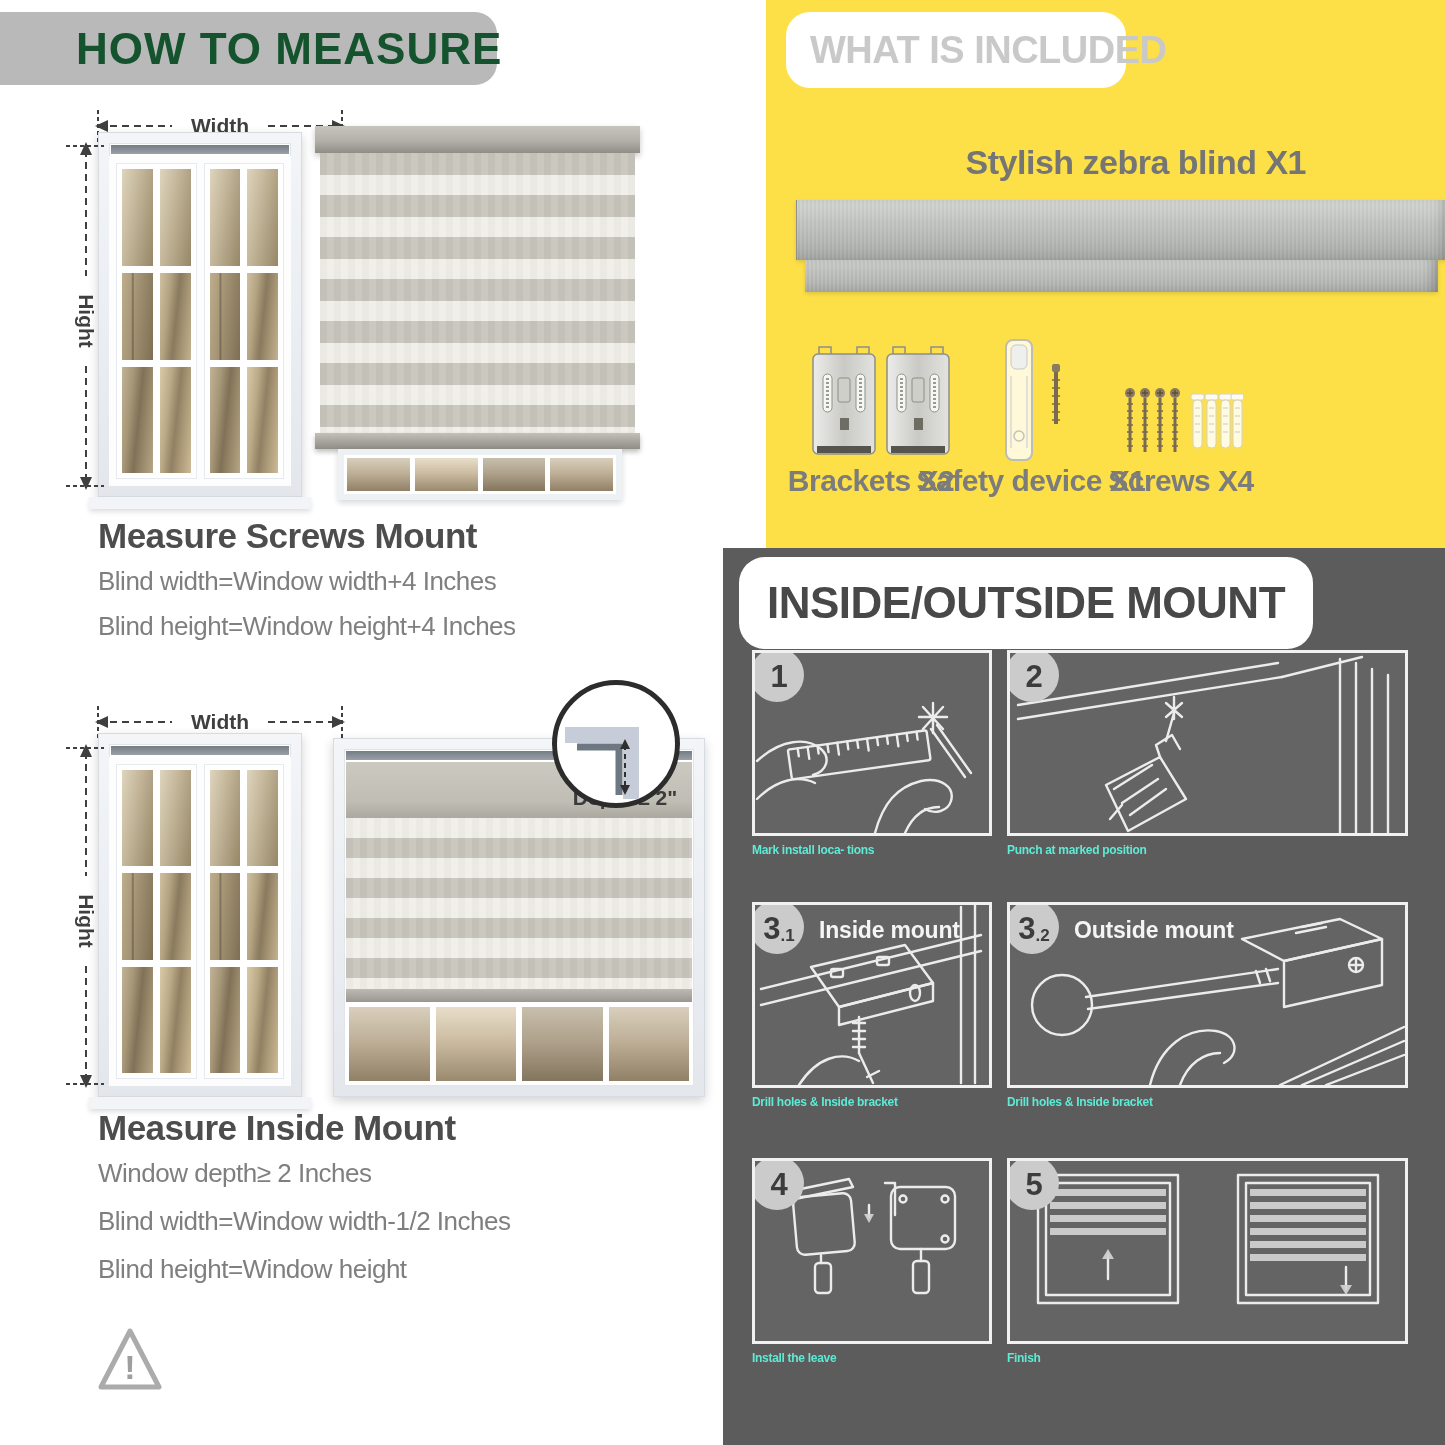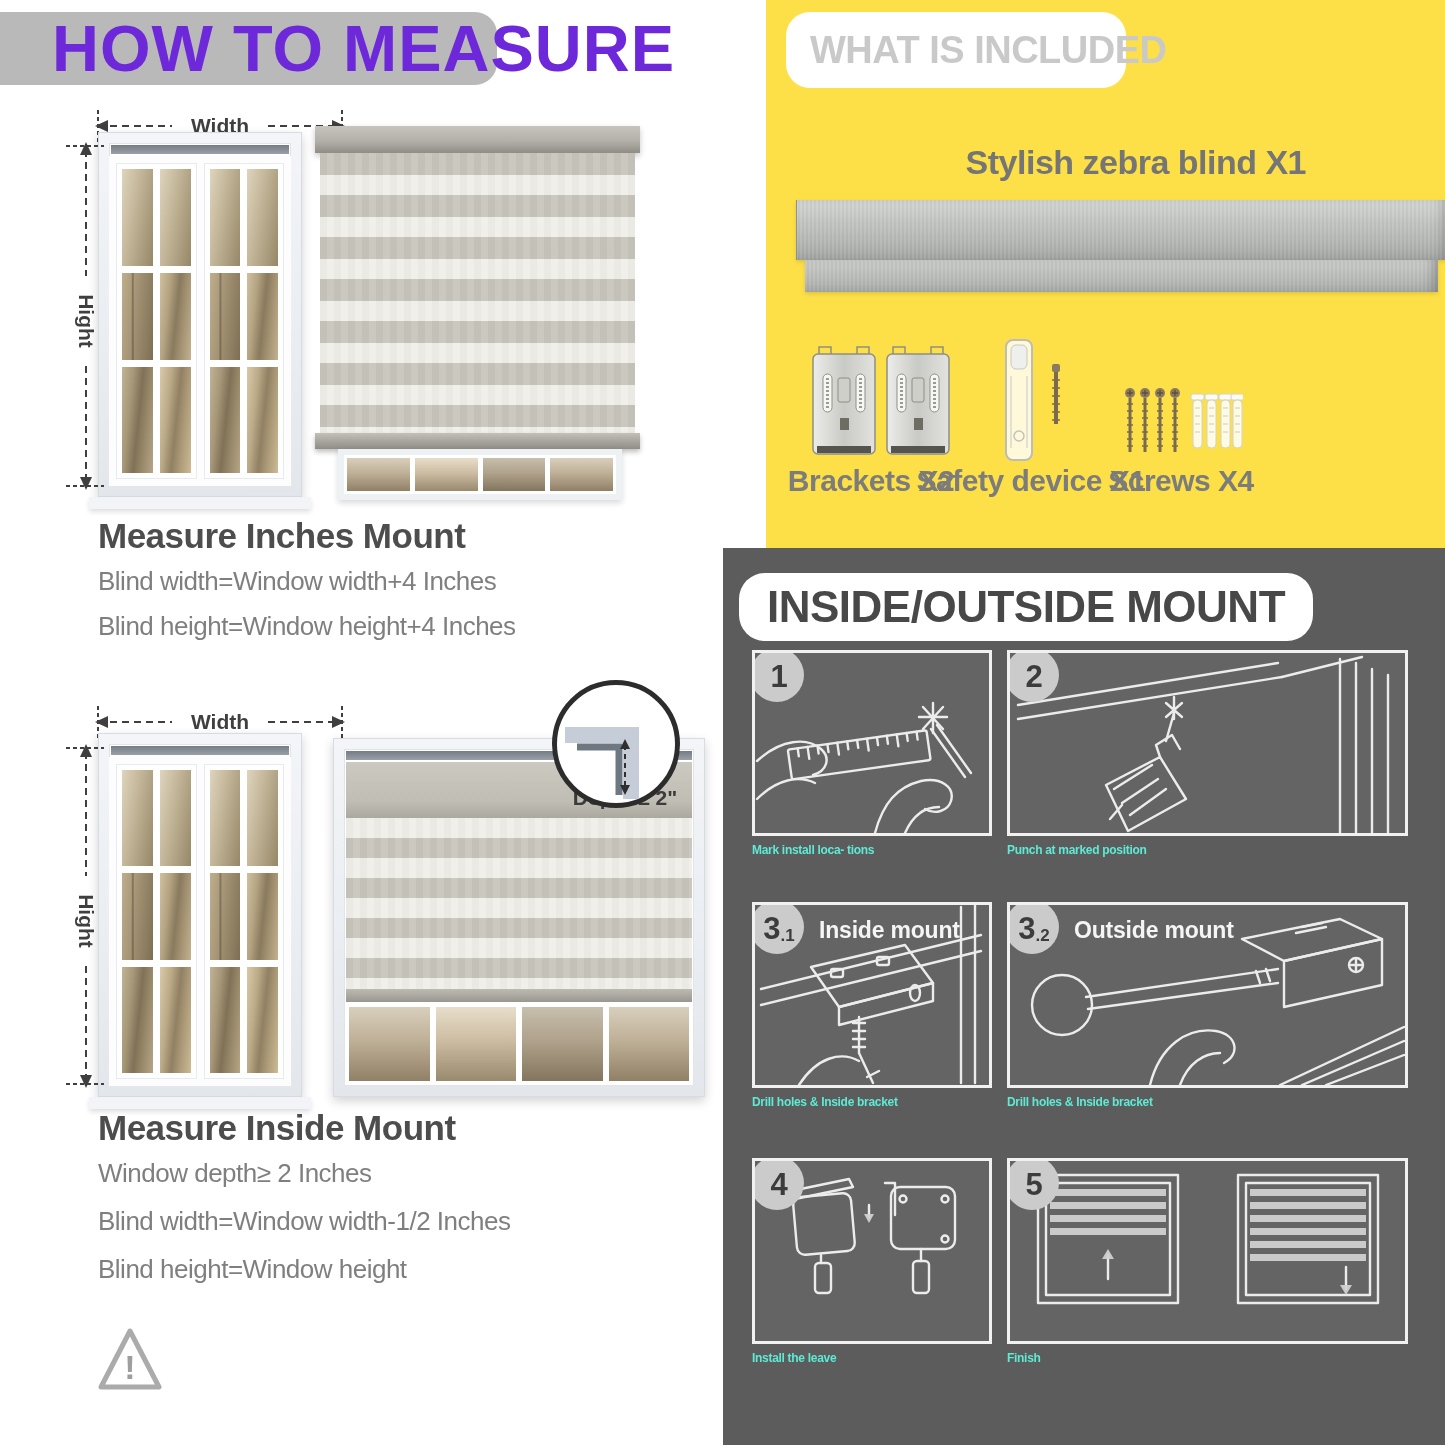--- a/index.html
+++ b/index.html
@@ -3,21 +3,21 @@
 <meta charset="utf-8">
 <style>
   html,body{margin:0;padding:0;background:#fff;}
   #canvas{position:relative;width:1445px;height:1445px;background:#fff;
     font-family:"Liberation Sans",sans-serif;overflow:hidden;}
   .abs{position:absolute;}
 
   
   .banner-gray{position:absolute;left:0;top:12px;width:497px;height:73px;background:#b9b9b9;
     border-radius:0 22px 22px 0;display:flex;align-items:center;}
-  .banner-gray span{color:#6d28d9;font-weight:bold;font-size:65px;letter-spacing:1px;padding-left:52px;white-space:nowrap;}
+  .banner-gray span{color:#14532d;font-weight:bold;font-size:44px;letter-spacing:1px;padding-left:76px;white-space:nowrap;}
 
   .mhead{position:absolute;left:98px;font-size:35px;font-weight:bold;color:#4d4d4d;letter-spacing:-0.5px;white-space:nowrap;}
   .mline{position:absolute;left:98px;font-size:26px;font-weight:normal;color:#7f7f7f;letter-spacing:-0.5px;white-space:nowrap;}
 
   
   .win{position:absolute;background:linear-gradient(#f3f5f8,#e3e7ec);padding:11px;box-sizing:border-box;
     box-shadow:0 4px 10px rgba(0,0,0,.18), inset 0 0 0 1px #d7dce2;}
   .win:after{content:"";position:absolute;left:-9px;right:-9px;bottom:-12px;height:12px;background:#f2f4f7;
     box-shadow:0 3px 5px rgba(0,0,0,.12);}
   .win.nosill:after{display:none;}
@@ -82,21 +82,21 @@
   .headrail-lip{position:absolute;left:39px;top:260px;width:633px;height:32px;
     background:
       repeating-linear-gradient(90deg, rgba(255,255,255,.05) 0 2px, rgba(0,0,0,.03) 2px 4px),
       linear-gradient(180deg,#cbcdca 0%,#b9bbb8 60%,#a9aba8 100%);
     box-shadow:inset -10px 0 12px -6px rgba(80,80,78,.45), 0 2px 4px rgba(0,0,0,.12);}
   .item-label{position:absolute;top:464px;transform:translateX(-50%);font-size:30px;font-weight:bold;
     color:#7c7c7c;letter-spacing:-0.5px;white-space:nowrap;}
 
   
   #right-bottom{position:absolute;left:723px;top:548px;width:722px;height:897px;background:#5c5c5c;}
-  .banner-white-dark{position:absolute;left:16px;top:25px;width:574px;height:68px;background:#fff;border-radius:26px;
+  .banner-white-dark{position:absolute;left:16px;top:9px;width:574px;height:92px;background:#fff;border-radius:26px;
     display:flex;align-items:center;}
   .banner-white-dark span{color:#484848;font-weight:bold;font-size:44px;letter-spacing:-0.5px;padding-left:28px;white-space:nowrap;}
   .panel{position:absolute;height:186px;background:#646464;border:3px solid #f1f1f1;box-sizing:border-box;overflow:hidden;}
   .panel svg.lineart{position:absolute;left:0;top:0;width:100%;height:100%;}
   .lineart *{stroke:#ececec;stroke-width:2.4;fill:none;stroke-linecap:round;stroke-linejoin:round;}
   .lineart .band{fill:#d2d2d2;stroke:none;opacity:.92;}
   .badge{position:absolute;top:-5px;left:-5px;width:54px;height:54px;border-radius:50%;background:#cbcbcb;
     display:flex;align-items:center;justify-content:center;z-index:2;}
   .bnum{font-size:31px;font-weight:bold;color:#3c3c3c;padding:4px 0 0 4px;}
   .bsub{font-size:17px;font-weight:bold;color:#3c3c3c;margin-top:18px;}
@@ -174,21 +174,21 @@
   <div class="rail" style="left:315px;top:433px;width:325px;height:16px;"></div>
   <div class="mini-win" style="left:338px;top:449px;width:284px;height:51px;">
     <div class="mini-body">
       <div class="cpane"></div>
       <div class="cpane"></div>
       <div class="cpane"></div>
       <div class="cpane"></div>
     </div>
   </div>
 
-  <div class="mhead" style="top:516px;">Measure Inches Mount</div>
+  <div class="mhead" style="top:516px;">Measure Screws Mount</div>
   <div class="mline" style="top:566px;">Blind width=Window width+4 Inches</div>
   <div class="mline" style="top:611px;">Blind height=Window height+4 Inches</div>
 
   <svg class="abs" style="left:92px;top:700px;" width="256" height="38">
     <g stroke="#3f3f3f" stroke-width="2">
       <line x1="6" y1="22" x2="80" y2="22" stroke-dasharray="7 5"></line>
       <line x1="176" y1="22" x2="250" y2="22" stroke-dasharray="7 5"></line>
       <line x1="6" y1="6" x2="6" y2="38" stroke-dasharray="4 3"></line>
       <line x1="250" y1="6" x2="250" y2="38" stroke-dasharray="4 3"></line>
     </g>

